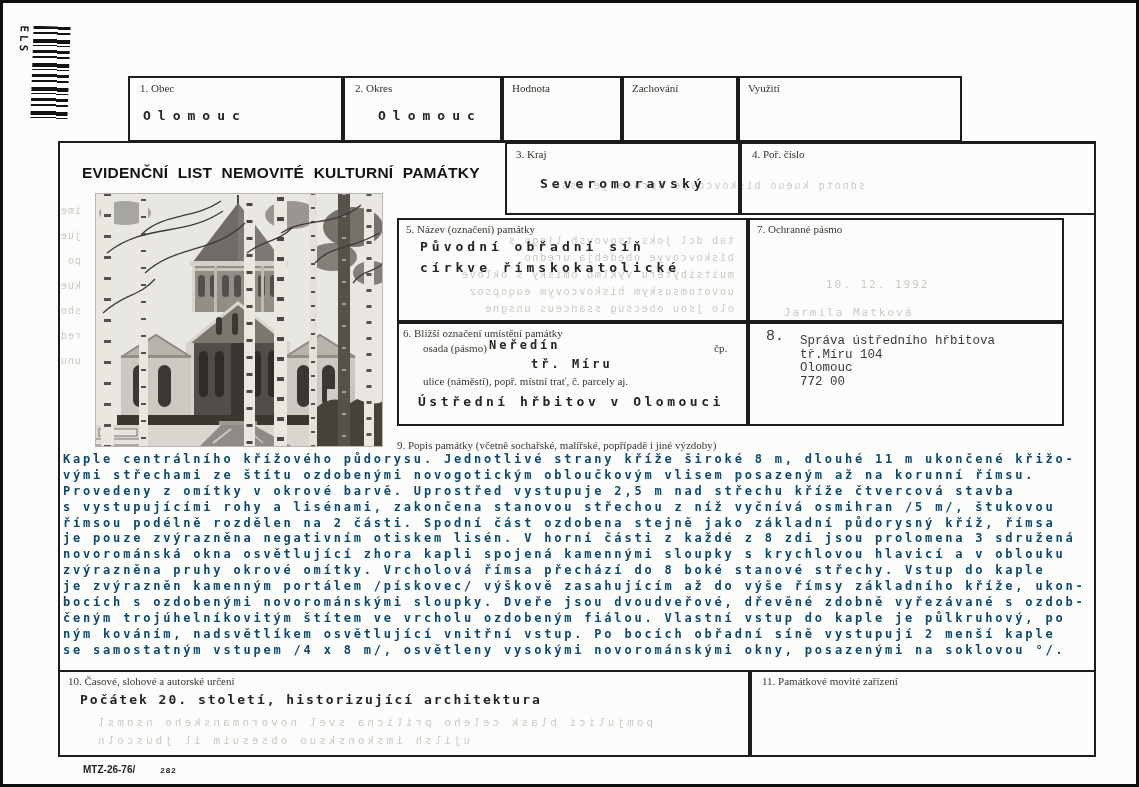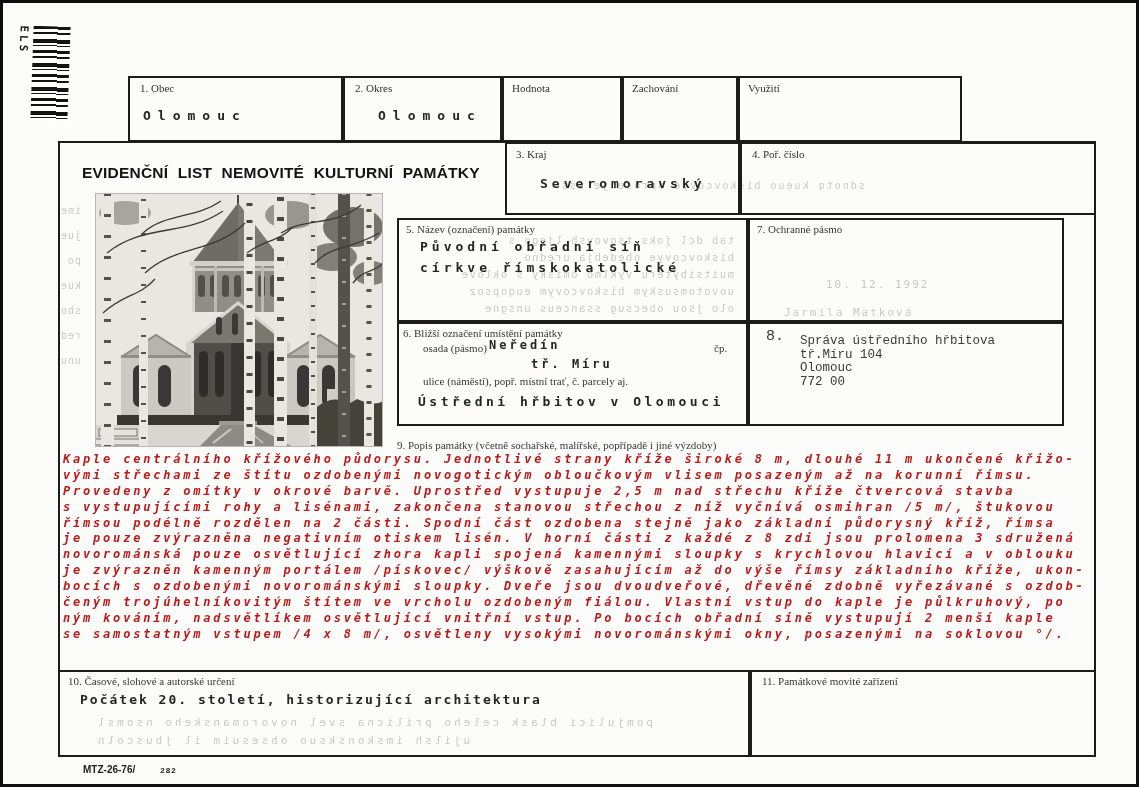--- a/index.html
+++ b/index.html
@@ -12,21 +12,21 @@
   .lbl{position:absolute;font-family:"Liberation Serif",serif;font-size:11px;color:#33312e;white-space:nowrap;z-index:6;}
   .sublbl{position:absolute;font-family:"Liberation Serif",serif;font-size:11px;color:#3a3835;white-space:nowrap;z-index:6;}
   .typed{position:absolute;font-family:"DejaVu Sans Mono",monospace;font-weight:700;color:#262523;white-space:nowrap;z-index:7;}
   .typed-wide{font-size:13px;letter-spacing:7px;}
   .typed-md{font-size:13px;letter-spacing:4px;}
   .typed-sm{font-size:12px;letter-spacing:3px;}
   .serif-typed{position:absolute;font-family:"Liberation Mono",monospace;font-weight:400;color:#3b3a3c;white-space:nowrap;z-index:7;}
   .para{position:absolute;left:63px;top:452px;z-index:7;}
   .para div{
     font-family:"DejaVu Sans Mono",monospace;font-weight:700;font-size:12px;
-    letter-spacing:2.8px;height:15.9px;white-space:nowrap;color:#b91c1c;font-style:italic;
+    letter-spacing:2.8px;height:15.9px;white-space:nowrap;color:#0c4a6e;
   }
   .title{
     position:absolute;left:82px;top:164px;font-family:"Liberation Sans",sans-serif;
     font-weight:700;font-size:15.5px;letter-spacing:0.2px;word-spacing:5px;color:#141413;z-index:7;white-space:nowrap;
   }
   .footer{position:absolute;left:83px;top:764px;font-family:"Liberation Sans",sans-serif;font-weight:700;font-size:10px;color:#22211f;z-index:7;}
   .footer .num{font-size:8px;margin-left:25px;letter-spacing:1px;}
   
   .barcode-wrap{position:absolute;left:16px;top:26px;transform:rotate(2deg);display:flex;z-index:8;}
   .barcode-label{
@@ -225,21 +225,22 @@
   </div>
 
   <div class="sublbl" style="left:397px;top:439px;">9. Popis památky (včetně sochařské, malířské, popřípadě i jiné výzdoby)</div>
   <div class="para">
     <div>Kaple centrálního křížového půdorysu. Jednotlivé strany kříže široké 8 m, dlouhé 11 m ukončené křižo-</div>
     <div>vými střechami ze štítu ozdobenými novogotickým obloučkovým vlisem posazeným až na korunní římsu.</div>
     <div>Provedeny z omítky v okrové barvě.  Uprostřed vystupuje 2,5 m nad střechu kříže čtvercová stavba</div>
     <div>s vystupujícími rohy a lisénami, zakončena stanovou střechou z níž vyčnívá osmihran /5 m/, štukovou</div>
     <div>římsou podélně rozdělen na 2 části. Spodní část ozdobena stejně jako základní půdorysný kříž, římsa</div>
     <div>je pouze zvýrazněna negativním otiskem lisén. V horní části z každé z 8 zdi jsou prolomena 3 sdružená</div>
-    <div>novorománská pouze osvětlující zhora kapli spojená kamennými sloupky s krychlovou hlavicí a v oblouku</div>
+    <div>novorománská okna osvětlující zhora kapli spojená kamennými sloupky s krychlovou hlavicí a v oblouku</div>
+    <div>zvýrazněna pruhy okrové omítky. Vrcholová římsa přechází do 8 boké stanové střechy. Vstup do kaple</div>
     <div>je zvýrazněn kamenným portálem /pískovec/ výškově zasahujícím až do výše římsy základního kříže, ukon-</div>
     <div>bocích s ozdobenými novorománskými sloupky. Dveře jsou dvoudveřové, dřevěné zdobně vyřezávané s ozdob-</div>
     <div>čeným trojúhelníkovitým štítem ve vrcholu ozdobeným fiálou. Vlastní vstup do kaple je půlkruhový, po</div>
     <div>ným kováním, nadsvětlíkem osvětlující vnitřní vstup. Po bocích obřadní síně vystupují 2 menší kaple</div>
     <div>se samostatným vstupem /4 x 8 m/, osvětleny vysokými novorománskými okny, posazenými na soklovou °/.</div>
   </div>
 
   <div class="box" style="left:58px;top:670px;width:692px;height:87px;"></div>
   <div class="sublbl" style="left:68px;top:675px;">10. Časové, slohové a autorské určení</div>
   <div class="typed" style="left:80px;top:692px;font-size:13px;letter-spacing:2px;">Počátek 20. století, historizující architektura</div>

